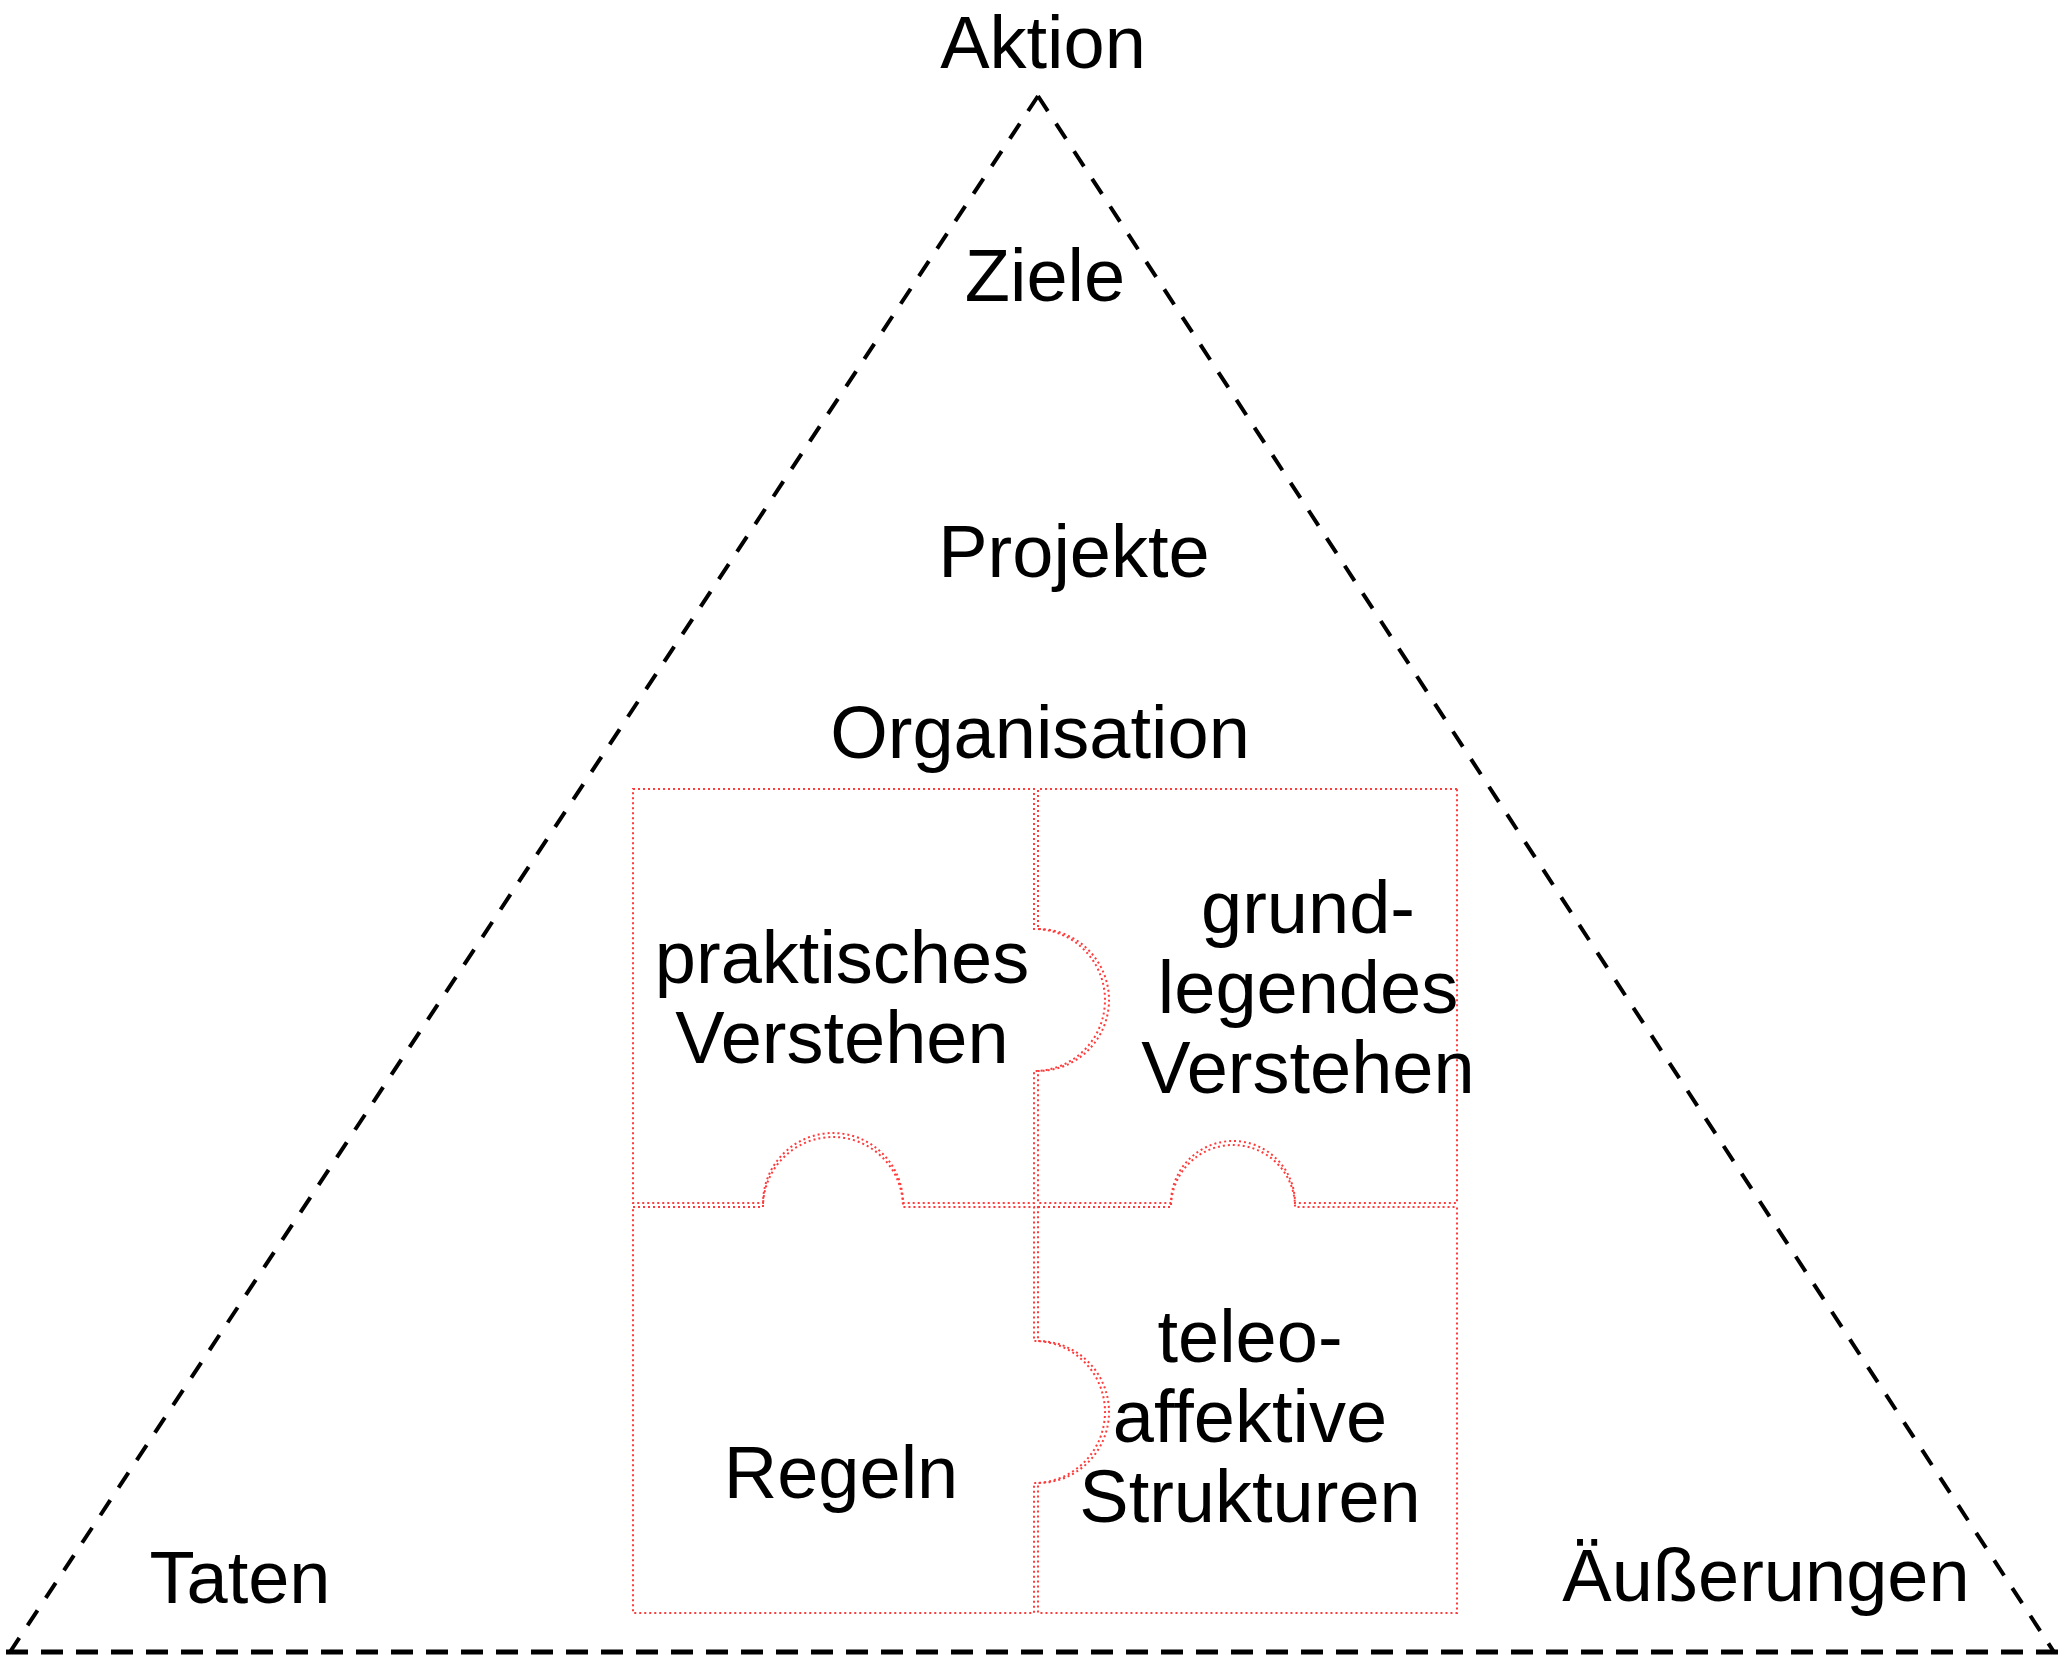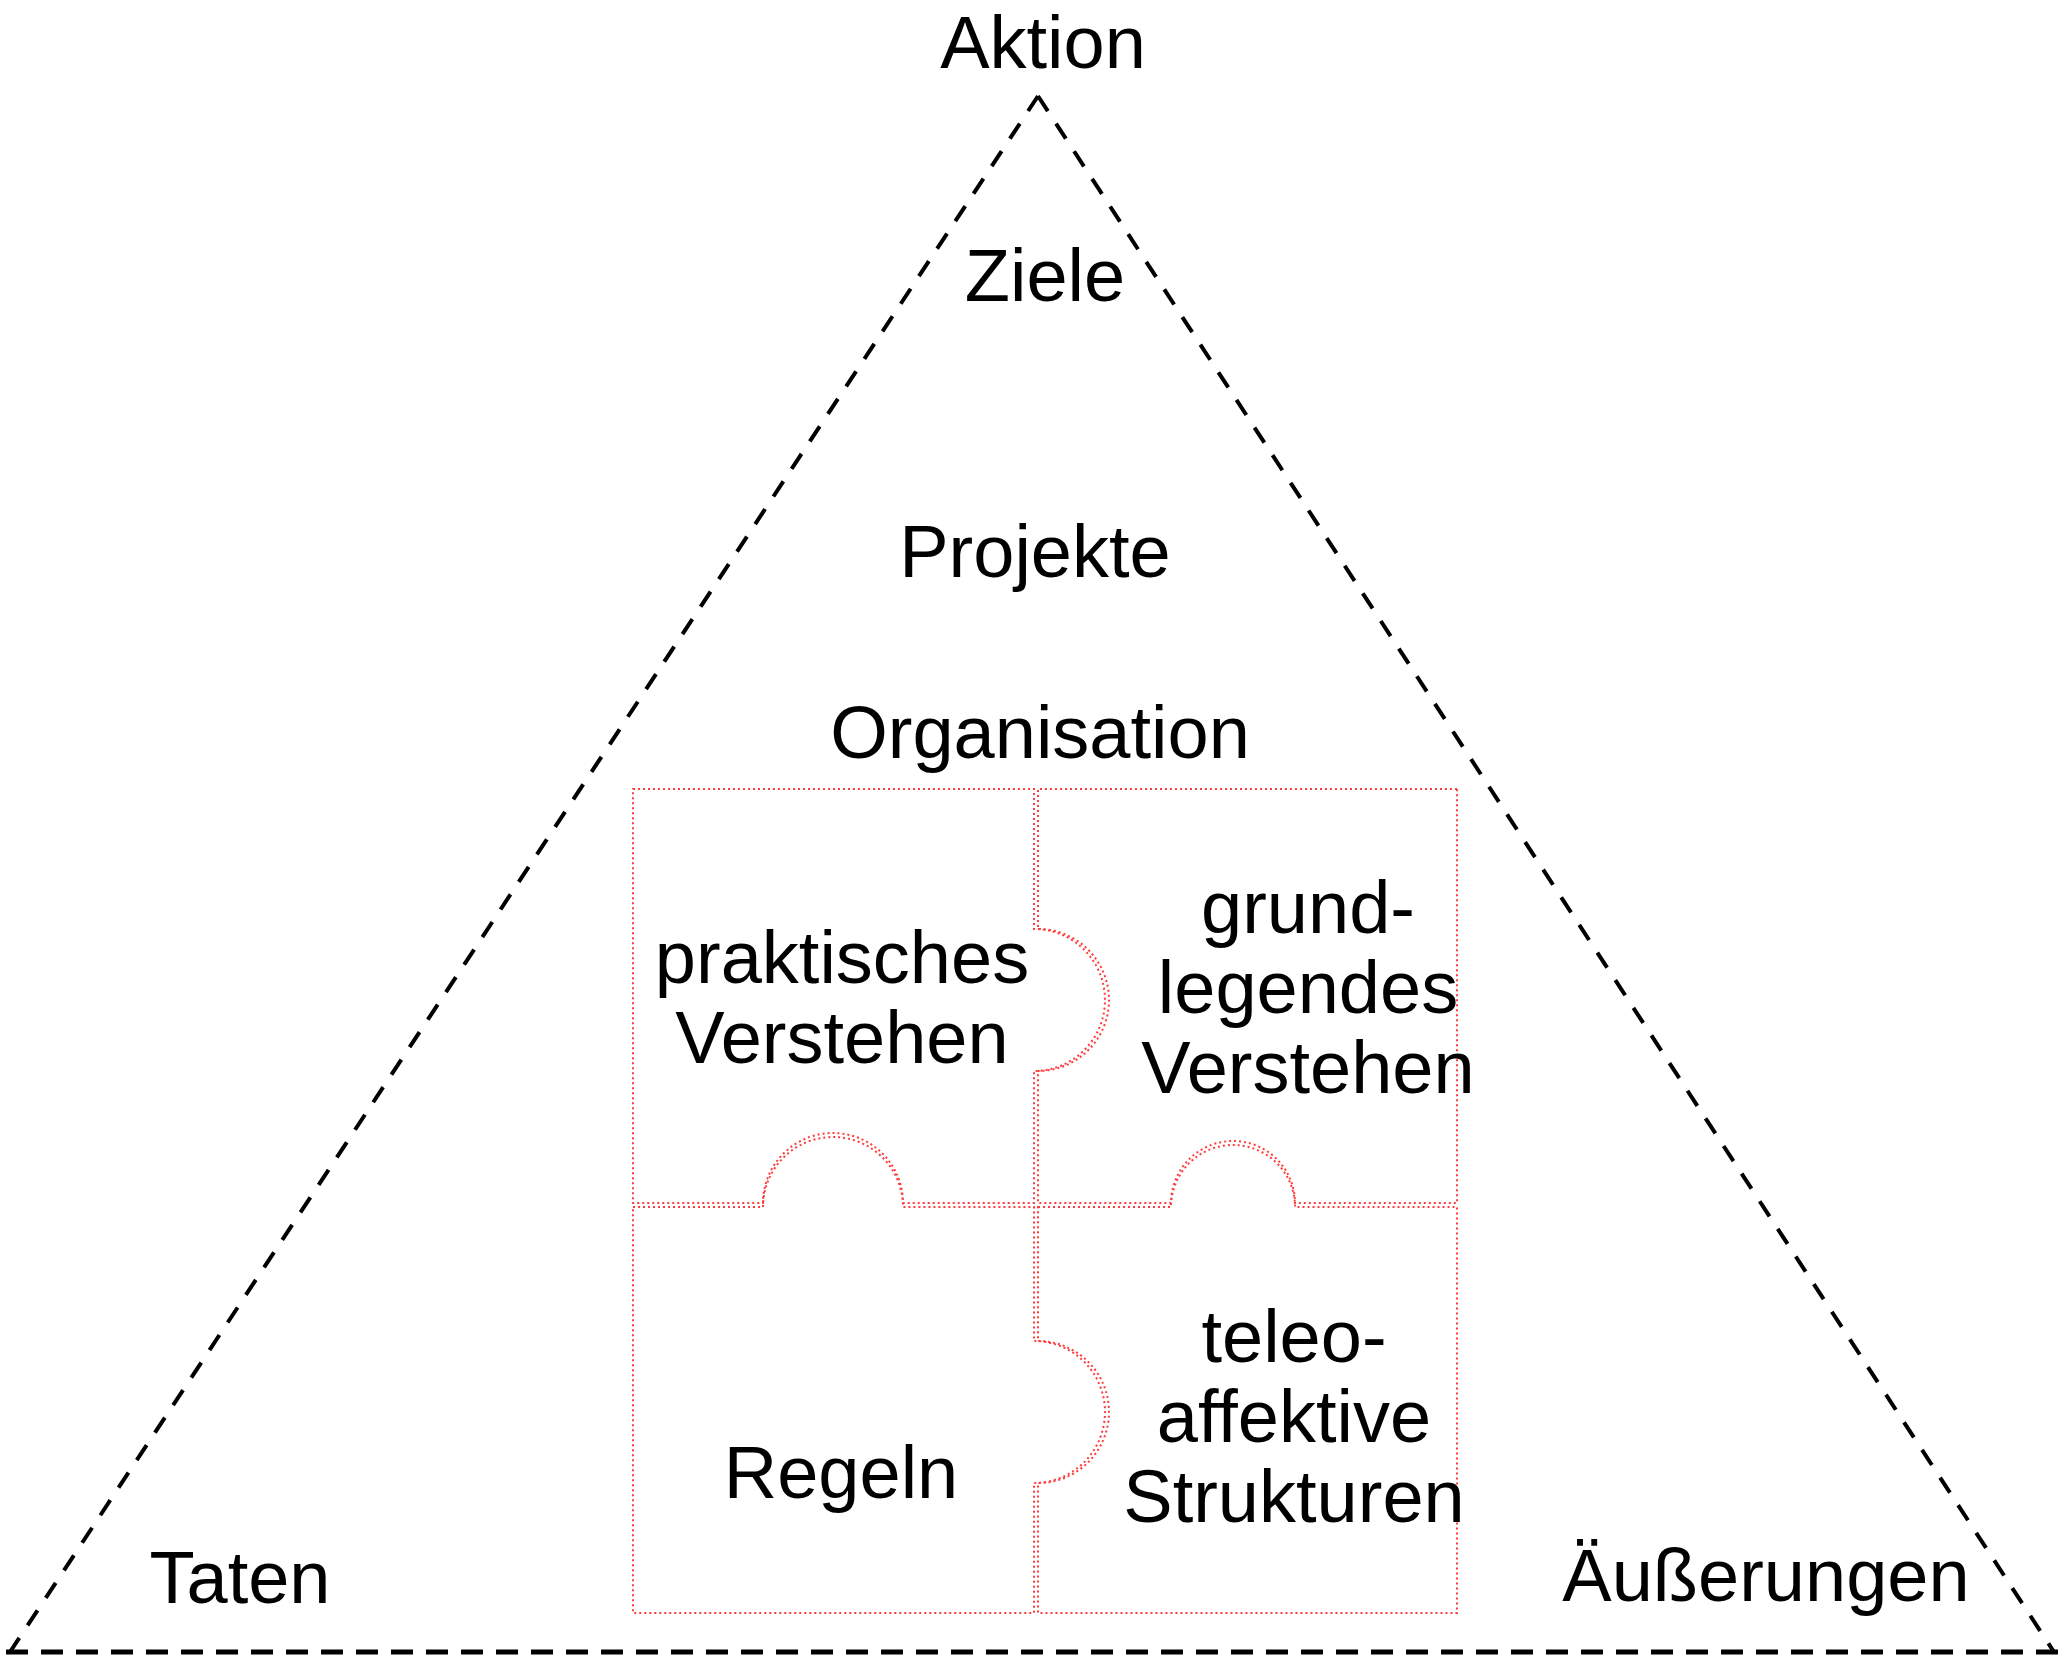--- a/index.html
+++ b/index.html
@@ -62,34 +62,34 @@
 
       <path class="piece" d="M 1038 1207 L 1171 1207 A 62 62 0 0 1 1295 1207 L 1457 1207 L 1457 1613
                L 1038 1613 L 1038 1483 A 71 71 0 0 0 1038 1341 Z"></path>
     </g>
   </svg>
 
   <div class="label black" style="left:1043px; top:43px;">Aktion</div>
 
   <div class="label black" style="left:1037px; top:276px;margin-left:8px;">Ziele</div>
 
-  <div class="label black" style="left:1035px; top:552px;">Projekte</div>
+  <div class="label black" style="left:1074px; top:552px;">Projekte</div>
 
   <div class="label red" style="left:1040px; top:733px;">Organisation</div>
 
   <div class="label black" style="left:240px; top:1578px;">Taten</div>
 
   <div class="label black" style="left:1766px; top:1576px;">Äußerungen</div>
 
   <div class="label red" style="left:842px; top:998px;">praktisches
 Verstehen</div>
 
   <div class="label red" style="left:1308px; top:988px;text-align:center;">grund-
 legendes
 Verstehen</div>
 
   <div class="label red" style="left:841px; top:1453px;margin-top:20px;">Regeln</div>
 
-  <div class="label red" style="left:1250px; top:1417px;margin-left:44px;">teleo-
+  <div class="label red" style="left:1250px; top:1417px;">teleo-
 affektive
 Strukturen</div>
 
 </div>
 
 </body></html>

